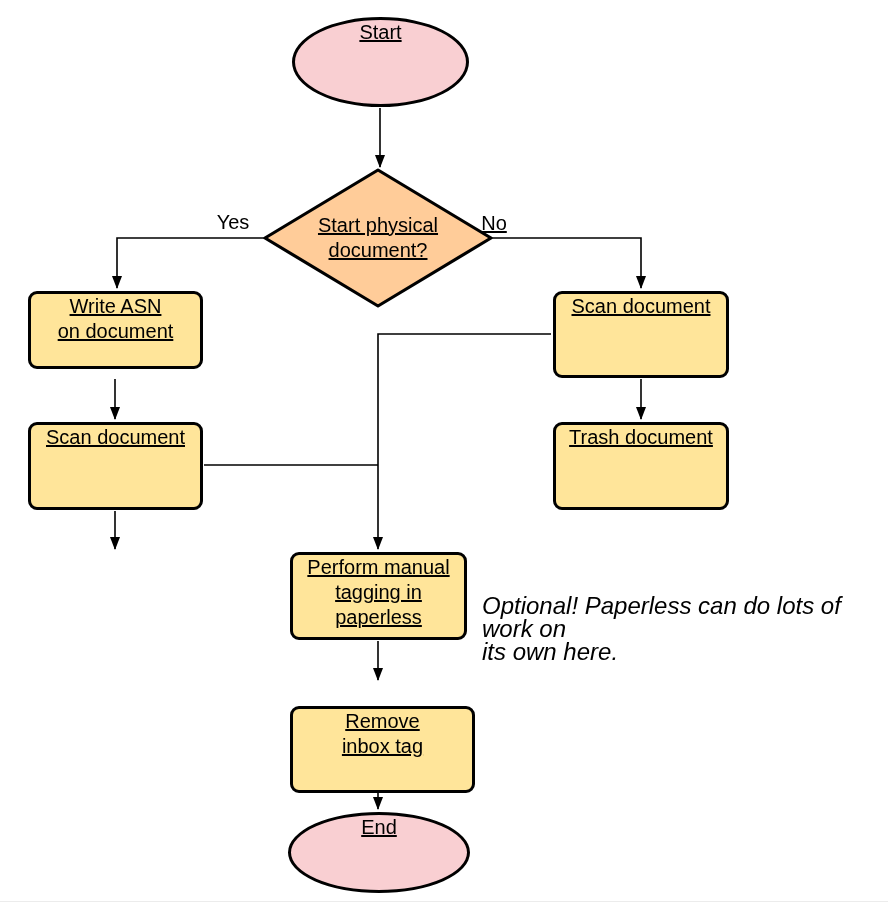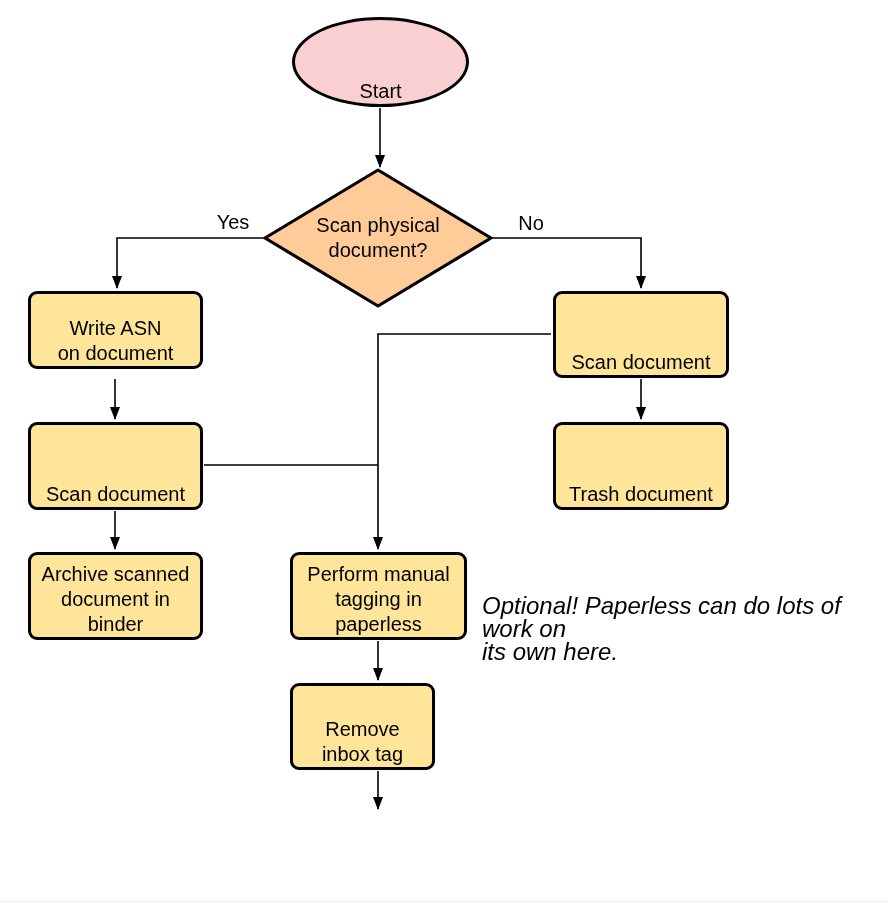--- a/index.html
+++ b/index.html
@@ -33,26 +33,27 @@
   .diamond {
     fill: var(--decision-fill, #ffcc99);
     stroke: var(--stroke, #000000);
     stroke-width: 3.2;
     stroke-linejoin: round;
   }
   .node {
     position: absolute;
     box-sizing: border-box;
     display: flex;
-    align-items: flex-end;
+    align-items: flex-start;
     justify-content: center;
     text-align: center;
     font-size: 20px;
     line-height: 25px;
     white-space: pre-line;
+    text-decoration: underline;
   }
   .node.process {
     background: var(--process-fill, #ffe59a);
     border: 3.2px solid var(--stroke, #000000);
     border-radius: 9px;
   }
   .node.terminal {
     background: var(--terminal-fill, #f9cfd2);
     border: 3.2px solid var(--stroke, #000000);
     border-radius: 50%;
@@ -111,61 +112,59 @@
     <path class="wire" d="M204 465 L378 465"></path>
     <path class="wire" d="M378 641 L378 680" marker-end="url(#arrow)"></path>
     <path class="wire" d="M378 771 L378 809" marker-end="url(#arrow)"></path>
   </svg>
 
   <div class="node terminal" style="left:292px; top:17px; width:177px; height:90px;">
     <span>Start</span>
   </div>
 
   <div class="node decision-label" style="left:293px; top:213px; width:170px; height:50px;">
-    <span>Scan physical
+    <span>Start physical
 document?</span>
   </div>
 
   <div class="edge-label" style="left:233px; top:211px;">Yes</div>
 
-  <div class="edge-label" style="left:531px; top:212px;">No</div>
+  <div class="edge-label" style="left:494px; top:212px;text-decoration:underline;">No</div>
 
   <div class="node process" style="left:28px; top:291px; width:175px; height:78px;">
     <span>Write ASN
 on document</span>
   </div>
 
   <div class="node process" style="left:28px; top:422px; width:175px; height:88px;">
     <span>Scan document</span>
   </div>
 
-  <div class="node process" style="left:28px; top:552px; width:175px; height:88px;">
-    <span>Archive scanned
-document in
-binder</span>
-  </div>
 
   <div class="node process" style="left:553px; top:291px; width:176px; height:87px;">
     <span>Scan document</span>
   </div>
 
   <div class="node process" style="left:553px; top:422px; width:176px; height:88px;">
     <span>Trash document</span>
   </div>
 
   <div class="node process" style="left:290px; top:552px; width:177px; height:88px;">
     <span>Perform manual
 tagging in
 paperless</span>
   </div>
 
   <div class="annotation">Optional! Paperless can do lots of work on
 its own here.</div>
 
-  <div class="node process" style="left:290px; top:683px; width:145px; height:87px;">
+  <div class="node process" style="left:290px; top:706px; width:185px; height:87px;">
     <span>Remove
 inbox tag</span>
   </div>
 
+  <div class="node terminal" style="left:288px; top:812px; width:182px; height:81px;">
+    <span>End</span>
+  </div>
 
   <div class="bottom-rule"></div>
 
 </div>
 
 </body></html>

